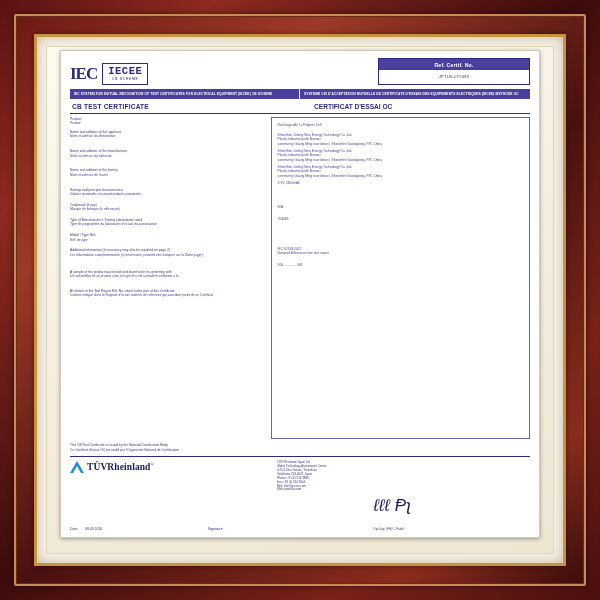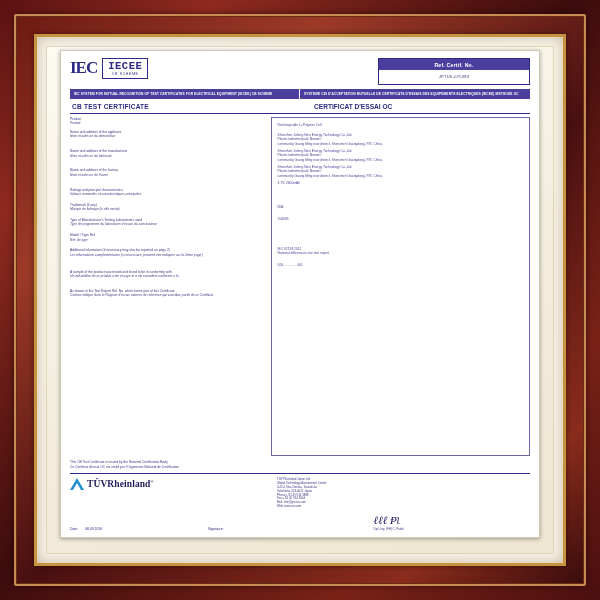--- a/index.html
+++ b/index.html
@@ -62,21 +62,21 @@
     padding: 7px 9px 6px 9px;
     display: flex;
     flex-direction: column;
     font-size: 3.3px;
     color: #2a2a6a;
   }
 
   
   .hdr {
     display: flex;
-    align-items: flex-start;
+    align-items: flex-end;
     justify-content: space-between;
     gap: 4px;
   }
   .logos {
     display: flex;
     align-items: center;
     gap: 5px;
   }
   .iec {
     font-family: "Liberation Serif", serif;
@@ -260,26 +260,26 @@
     align-items: flex-end;
     margin-top: 7px;
     font-size: 3.4px;
     color: #2d2a86;
   }
   .sig-row .c1 { width: 30%; }
   .sig-row .c2 { width: 36%; }
   .sig-row .c3 { width: 34%; text-align: left; }
   .sig-val { border-bottom: none; padding-left: 6px; }
   .script {
-    font-family: Liberation Serif, serif;
+    font-family: Liberation Sans, sans-serif;
     font-style: italic;
-    font-size: 11px;
+    font-size: 17px;
     color: #20205e;
     line-height: .8;
-    margin-bottom: 2px;
+    margin-bottom: 14px;
   }
   .tiny { font-size: 2.9px; color: #3b3880; }
 </style>
 </head>
 <body>
 
 <div class="frame-outer">
   <div class="frame-bevel-1"></div>
   <div class="frame-bevel-2"></div>
   <div class="mat"></div>

